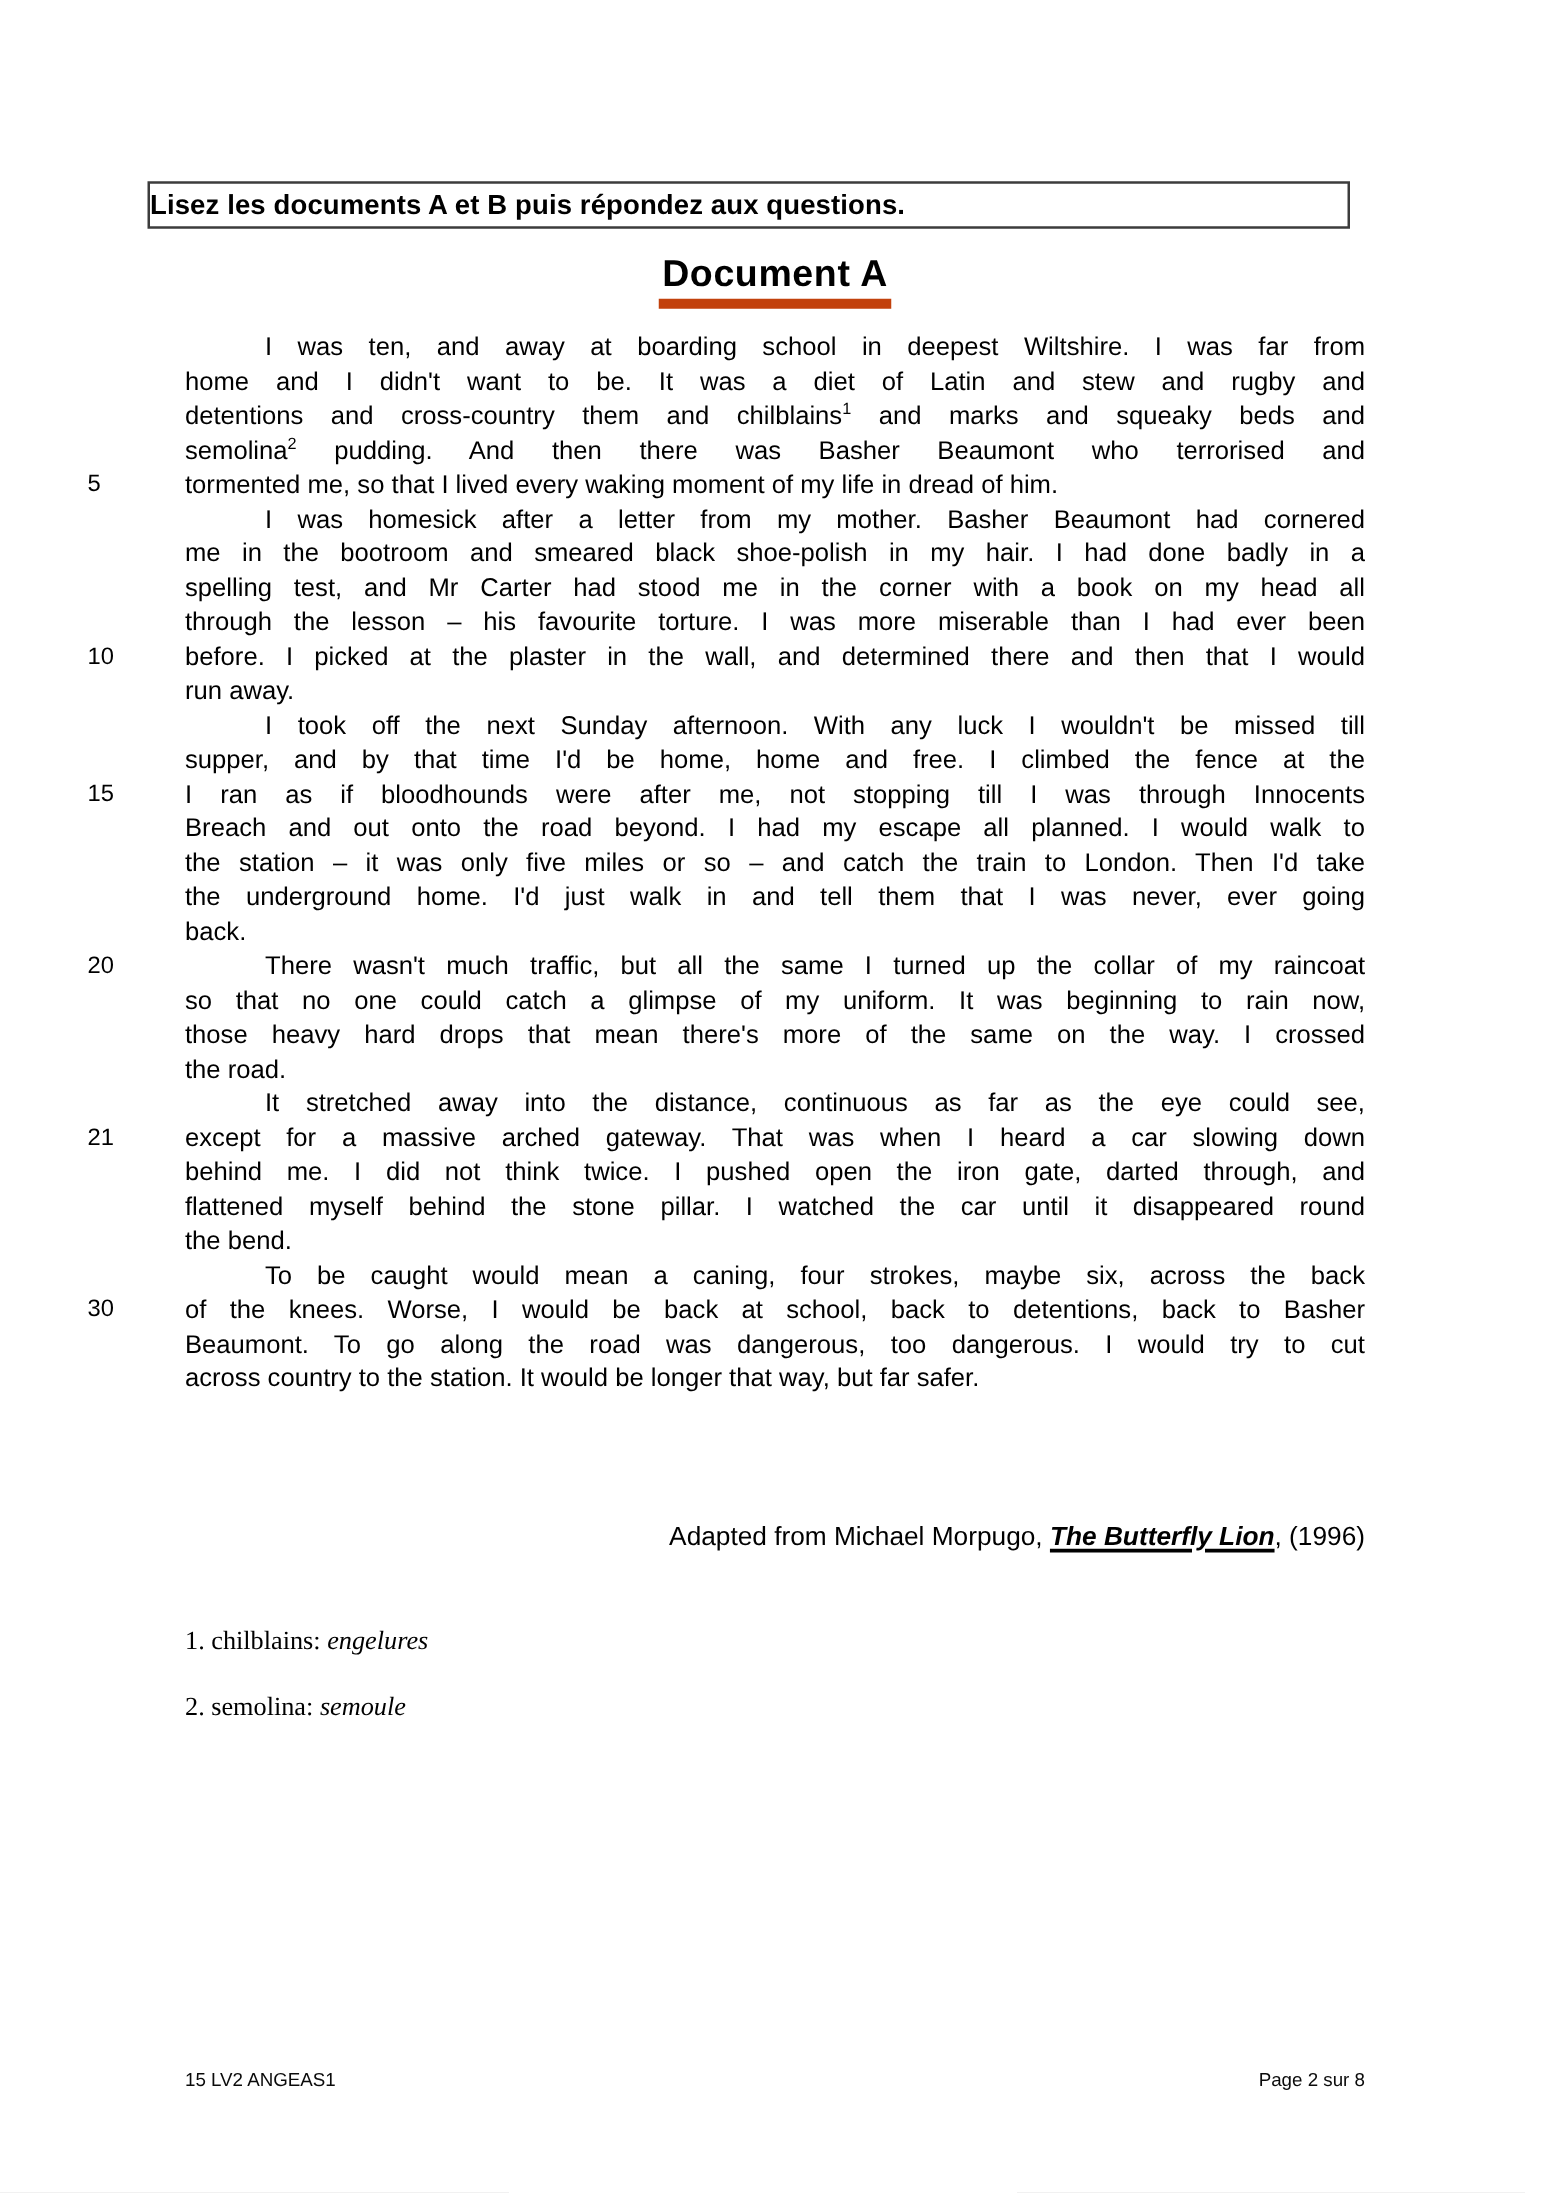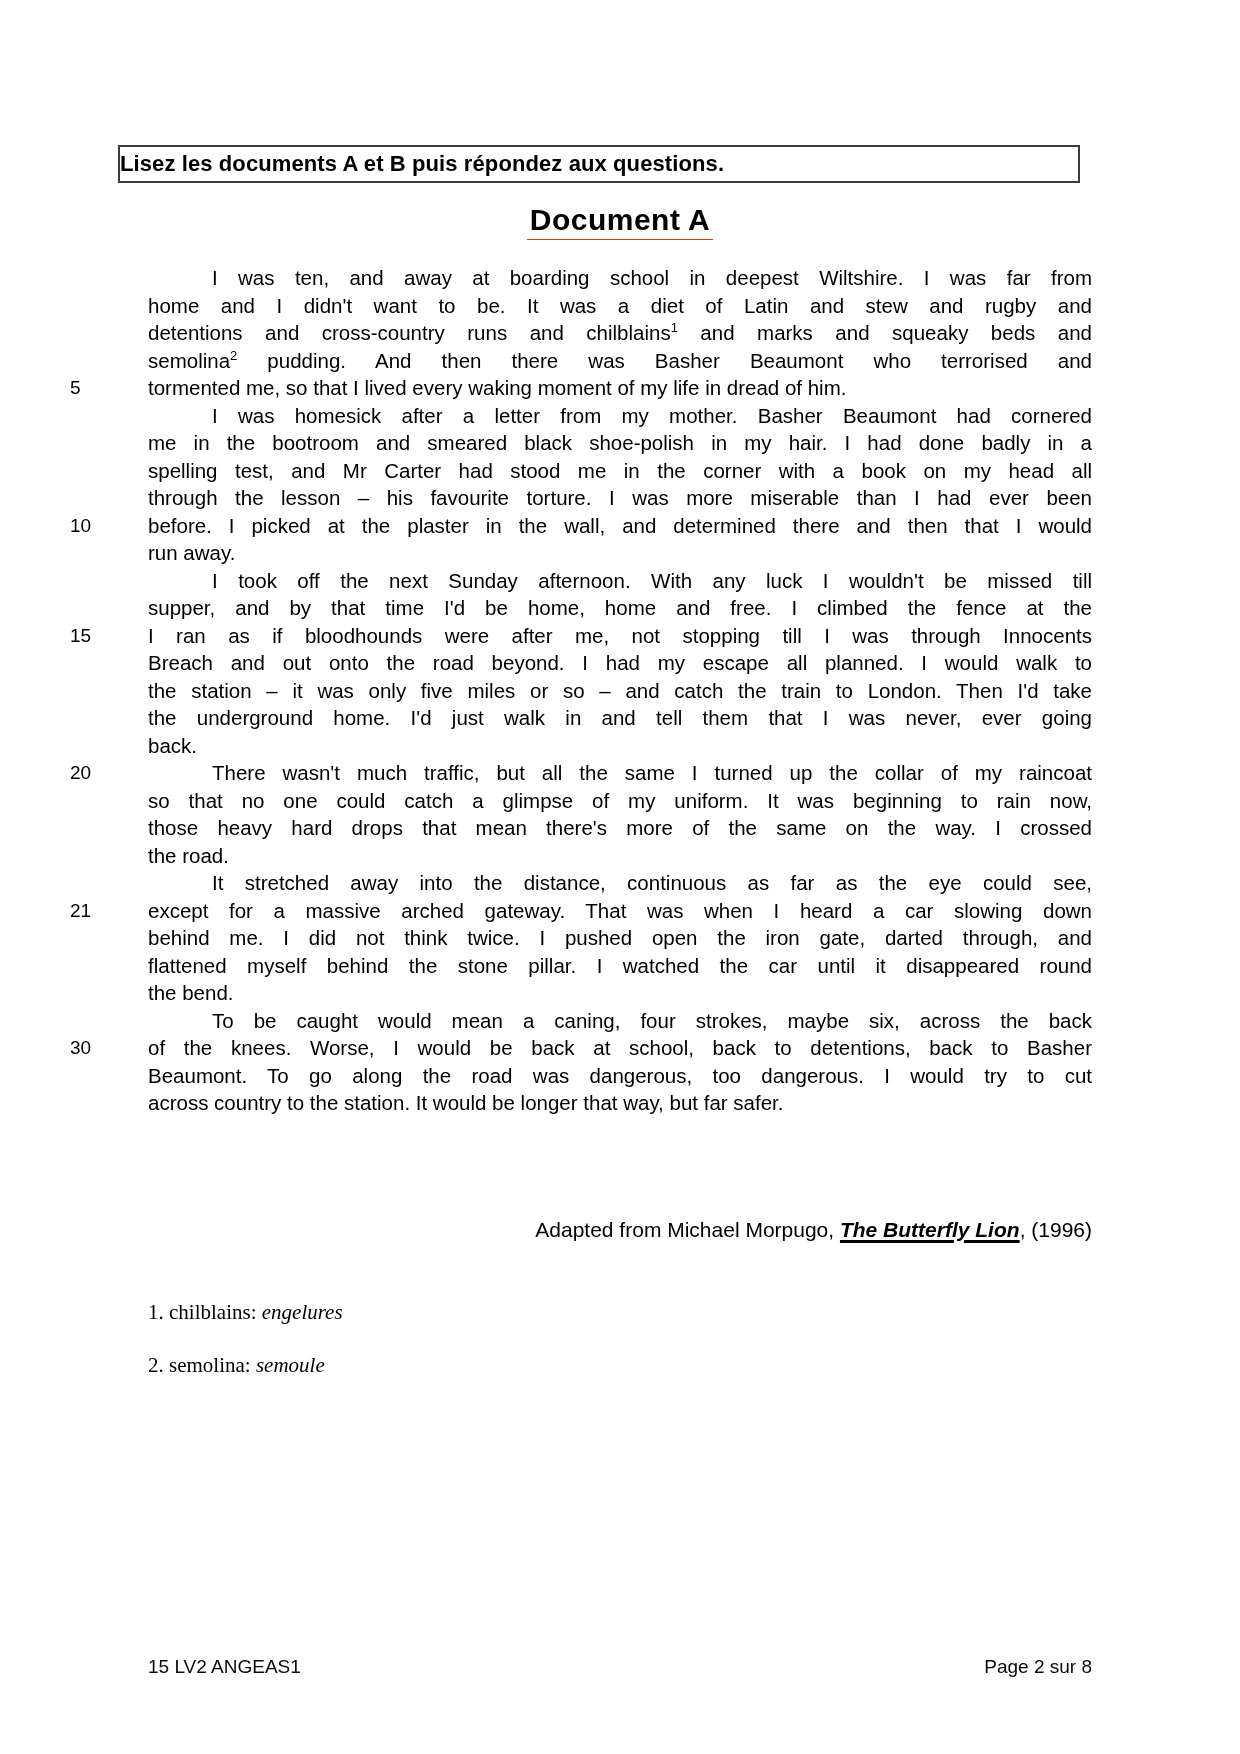--- a/index.html
+++ b/index.html
@@ -41,21 +41,21 @@
     left: 148px;
     top: 203px;
     width: 944px;
     text-align: center;
   }
   .title-wrap span {
     display: inline-block;
     font-size: 30px;
     font-weight: bold;
     letter-spacing: 0.5px;
-    border-bottom: 1px solid #c2410c;
+    border-bottom: 8px solid #c2410c;
     padding: 0 3px 3px 3px;
     line-height: 1.1;
   }
   
   .text-block {
     position: absolute;
     left: 148px;
     top: 264px;
     width: 944px;
     font-size: 20.5px;
@@ -123,41 +123,41 @@
   .footnote.fn2 { top: 1352px; }
   .footnote .fr { font-style: italic; }
   
   .page-footer {
     position: absolute;
     left: 148px;
     top: 1656px;
     width: 944px;
     display: flex;
     justify-content: space-between;
-    font-size: 19px;
+    font-size: 15px;
     color: #0a0a0a;
   }
 </style>
 </head>
 <body>
 
 <div class="page">
 
   <div class="instruction-box">
     <span>Lisez les documents A et B puis répondez aux questions.</span>
   </div>
 
   <div class="title-wrap">
     <span>Document A</span>
   </div>
 
   <div class="text-block">
       <div class="tline pind"><span>I was ten, and away at boarding school in deepest Wiltshire. I was far from</span></div>
       <div class="tline"><span>home and I didn't want to be. It was a diet of Latin and stew and rugby and</span></div>
-      <div class="tline"><span>detentions and cross-country runs and chilblains</span><sup>1</sup><span> and marks and squeaky beds and</span></div>
+      <div class="tline"><span>detentions and cross-country them and chilblains</span><sup>1</sup><span> and marks and squeaky beds and</span></div>
       <div class="tline"><span>semolina</span><sup>2</sup><span> pudding. And then there was Basher Beaumont who terrorised and</span></div>
       <div class="tline pend"><span class="lnum">5</span><span>tormented me, so that I lived every waking moment of my life in dread of him.</span></div>
       <div class="tline pind"><span>I was homesick after a letter from my mother. Basher Beaumont had cornered</span></div>
       <div class="tline"><span>me in the bootroom and smeared black shoe-polish in my hair. I had done badly in a</span></div>
       <div class="tline"><span>spelling test, and Mr Carter had stood me in the corner with a book on my head all</span></div>
       <div class="tline"><span>through the lesson – his favourite torture. I was more miserable than I had ever been</span></div>
       <div class="tline"><span class="lnum">10</span><span>before. I picked at the plaster in the wall, and determined there and then that I would</span></div>
       <div class="tline pend"><span>run away.</span></div>
       <div class="tline pind"><span>I took off the next Sunday afternoon. With any luck I wouldn't be missed till</span></div>
       <div class="tline"><span>supper, and by that time I'd be home, home and free. I climbed the fence at the</span></div>

